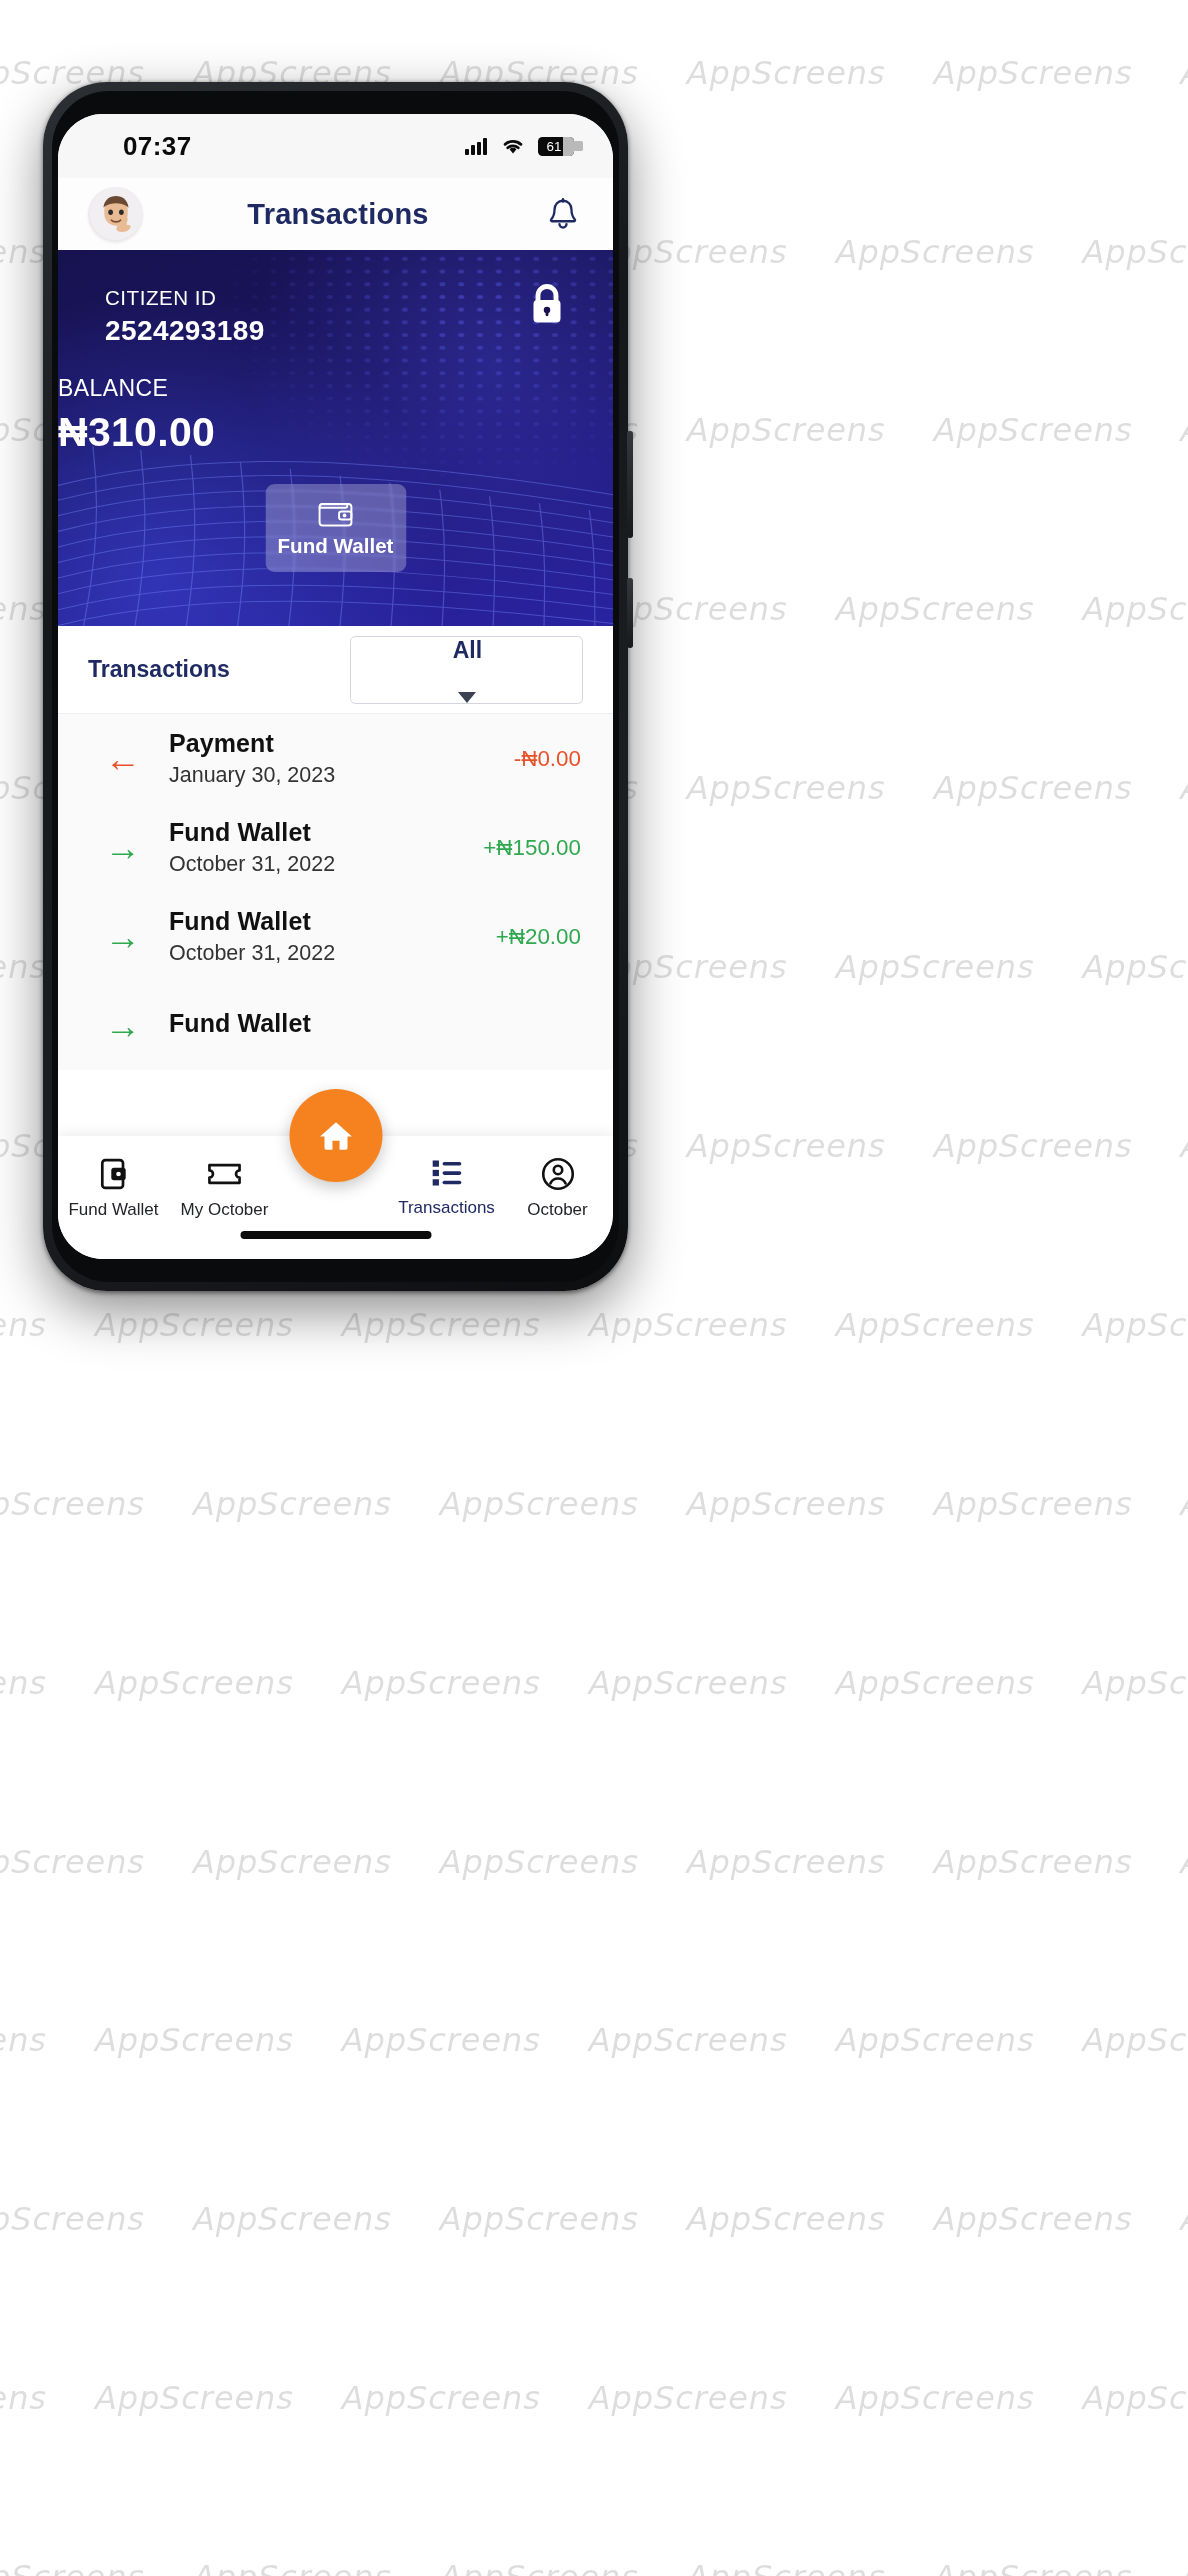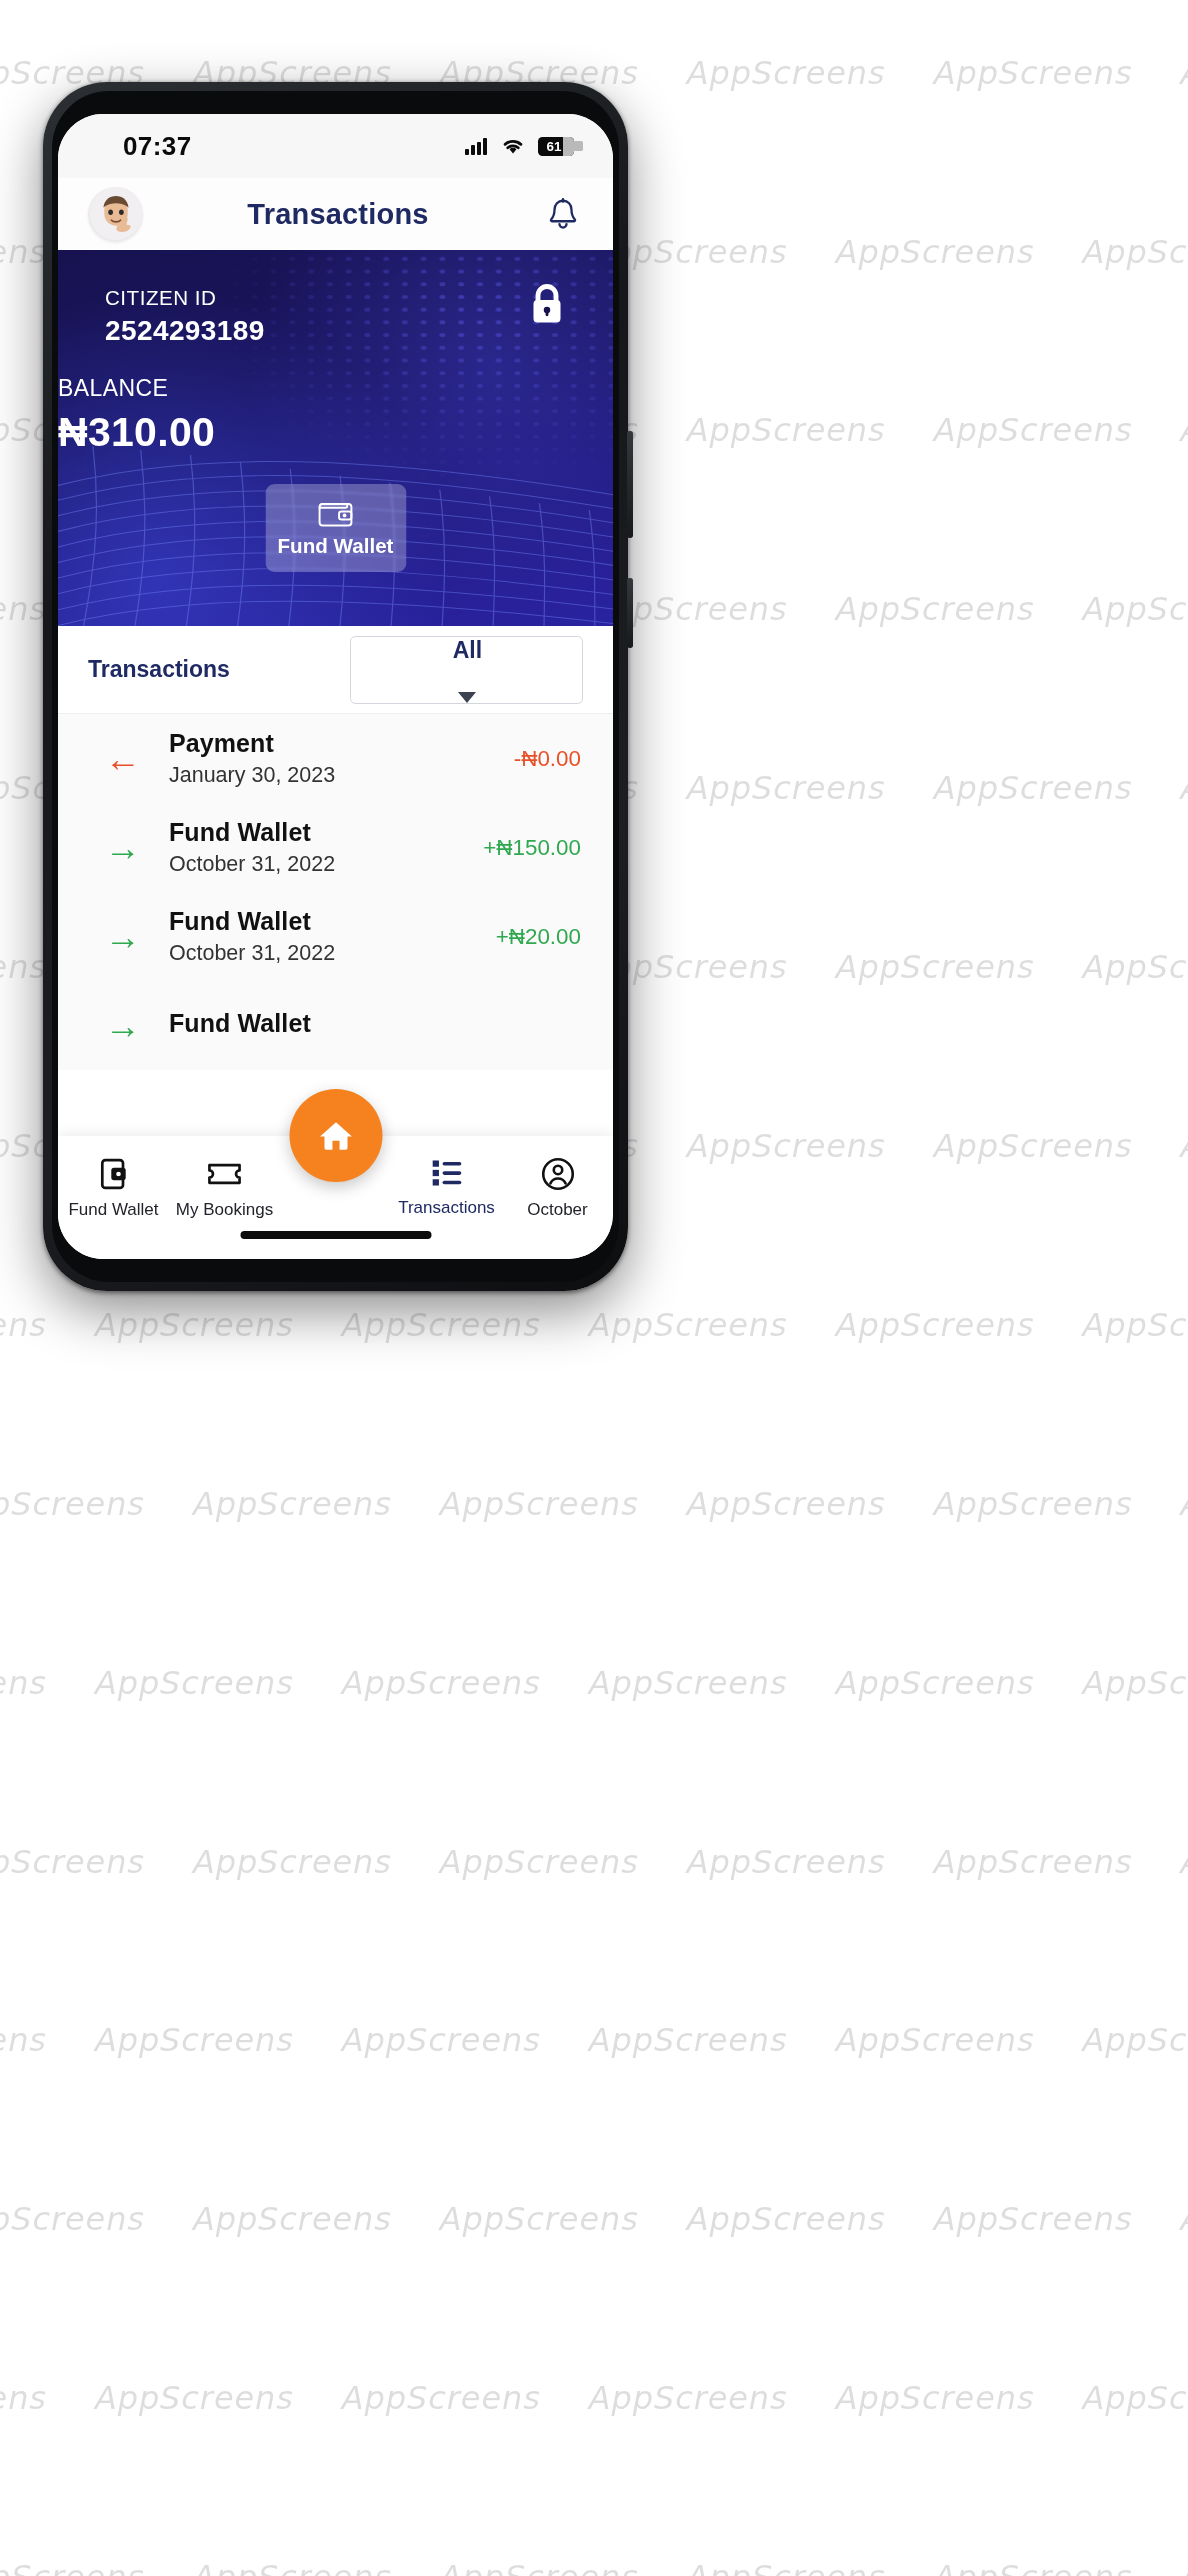--- a/index.html
+++ b/index.html
@@ -83,21 +83,21 @@
   .battery::after{
     content:""; position:absolute; right:-9px; top:4.5px;
     width:9.8px; height:9.8px; border-radius:1.8px; background:#b9b9b9;
   }
   .battery-level{
     position:absolute; right:0; top:0; width:10.7px; height:100%;
     background:#b9b9b9; border-radius:0 4.5px 4.5px 0;
   }
   .battery span{
     position:relative; z-index:2;
-    font-size:13.4px; font-weight:700; color:#fff;
+    font-size:13.4px; font-weight:400; color:#fff;
     margin-right:4px;
   }
 
   
   #app-header {
     position:relative; height:72px; background:#fdfdfd;
     display:flex; align-items:center; padding:0 30px;
   }
   #avatar {
     width:55px; height:55px; border-radius:50%;
@@ -424,21 +424,21 @@
           <rect x="7" y="4.5" width="23" height="31" rx="3.4" fill="none" stroke="#111" stroke-width="3"></rect>
           <rect x="17" y="13" width="16" height="14" rx="3" fill="#111"></rect>
           <circle cx="25" cy="20" r="2.6" fill="#fff"></circle>
         </svg>
         <div class="nav-label">Fund Wallet</div>
       </div>
       <div class="nav-item">
         <svg width="39" height="36" viewBox="0 0 44 40">
           <path d="M5 10 h34 v6 a4 4 0 0 0 0 8 v6 H5 v-6 a4 4 0 0 0 0-8 z" fill="none" stroke="#111" stroke-width="3" stroke-linejoin="round"></path>
         </svg>
-        <div class="nav-label">My Bookings</div>
+        <div class="nav-label">My October</div>
       </div>
       <div class="nav-item spacer">
         <div class="nav-label">&nbsp;</div>
       </div>
       <div class="nav-item active">
         <svg width="36" height="34" viewBox="0 0 40 38">
           <rect x="4" y="5" width="7" height="7" fill="#1f2a63"></rect>
           <rect x="4" y="15.5" width="7" height="7" fill="#1f2a63"></rect>
           <rect x="4" y="26" width="7" height="7" fill="#1f2a63"></rect>
           <rect x="15" y="6.6" width="21" height="4" rx="2" fill="#1f2a63"></rect>

